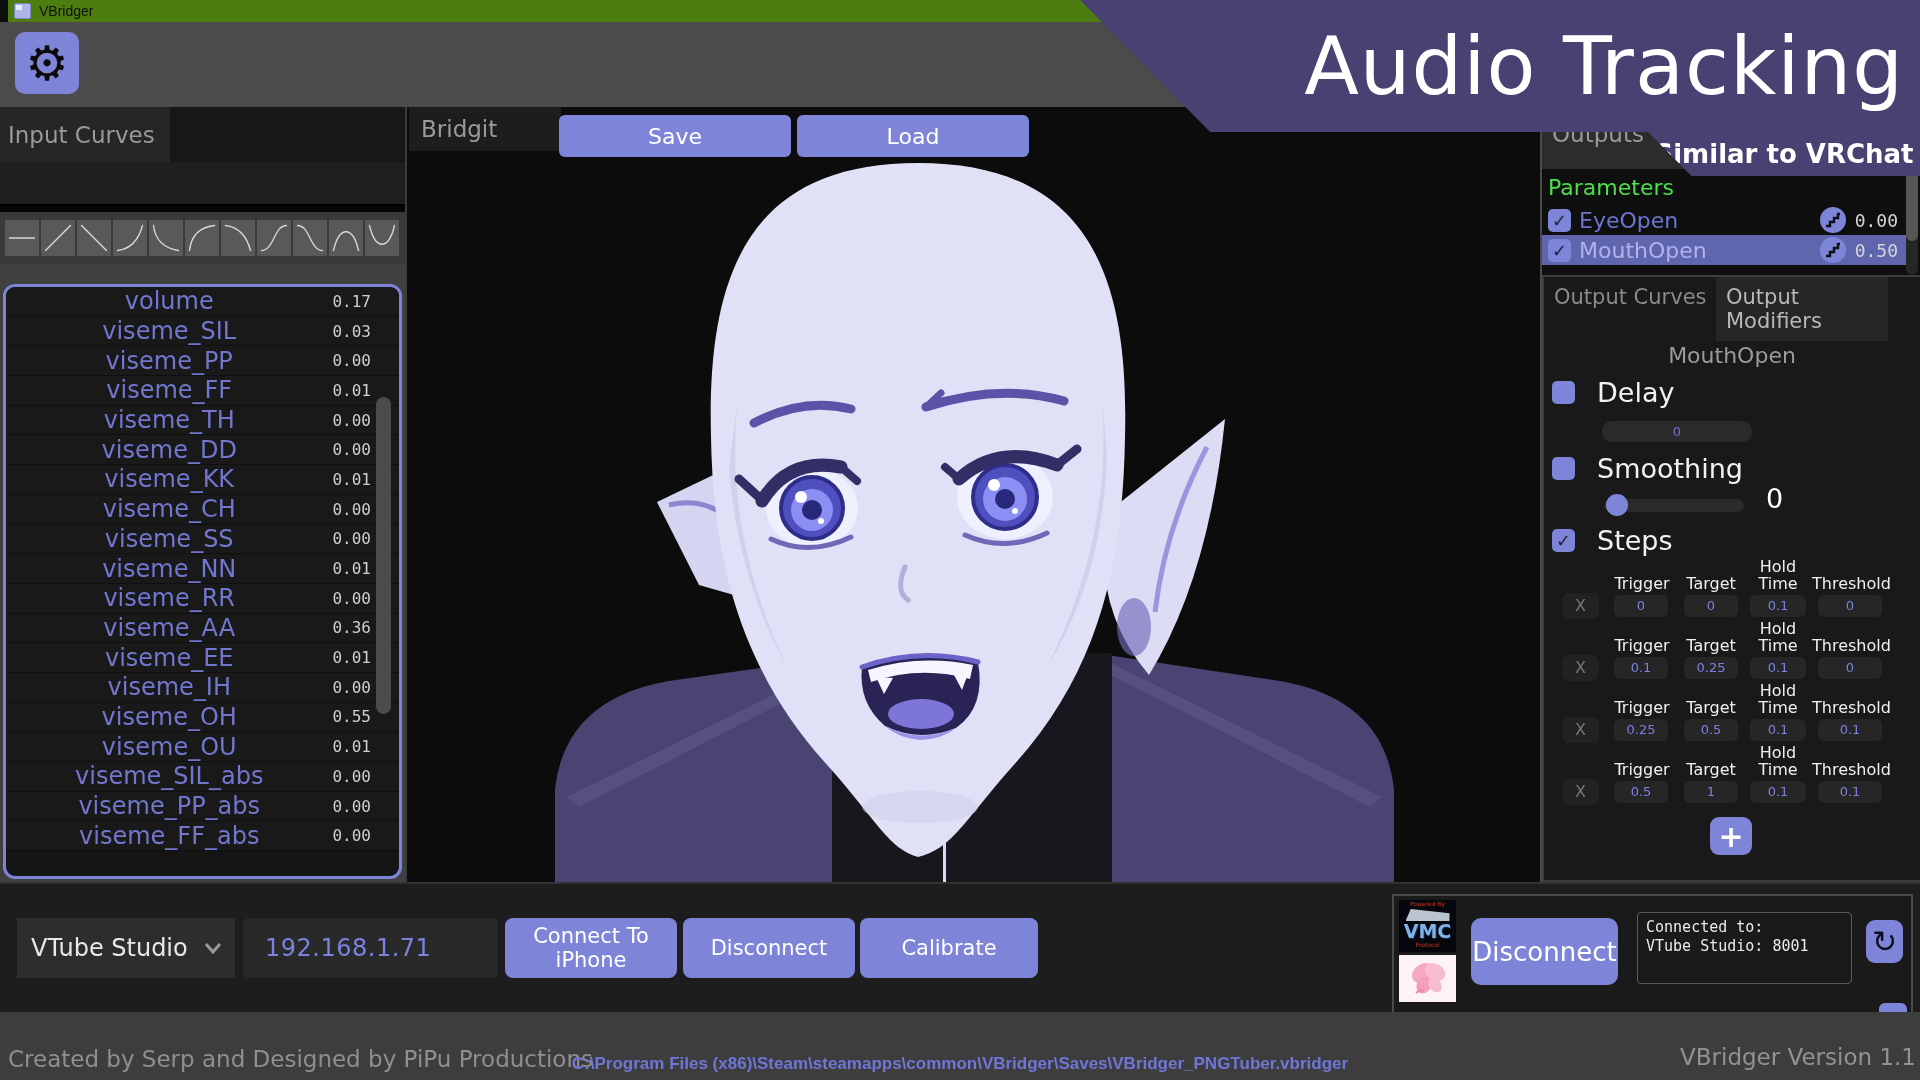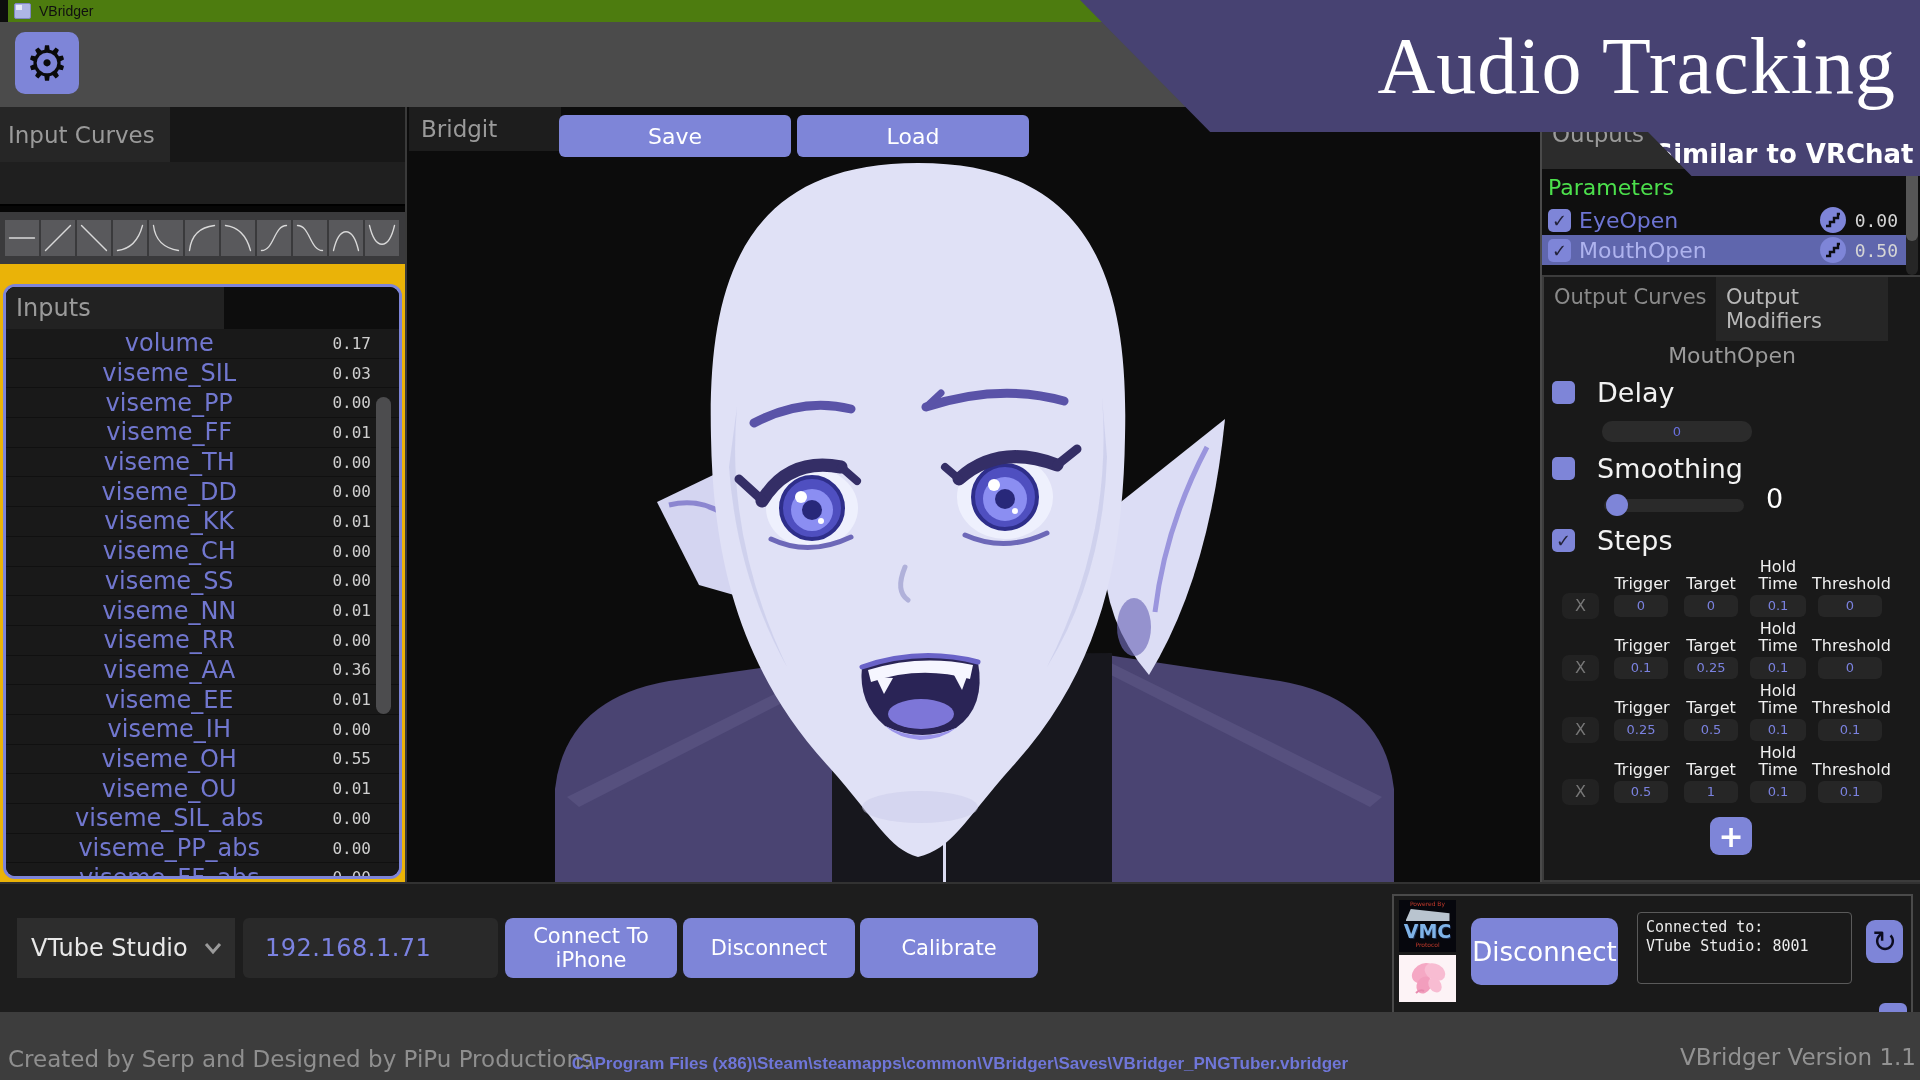--- a/index.html
+++ b/index.html
@@ -11,26 +11,26 @@
   .titleicon:after{content:"";position:absolute;left:1px;top:1px;width:6px;height:5px;background:#e7ebfb;}
   .titletext{font-size:14px;color:#101010;font-family:"Liberation Sans",sans-serif;}
   
   .toolbar{position:absolute;left:0;top:22px;width:1920px;height:85px;background:#4b4b4b;}
   .gearbtn{position:absolute;left:15px;top:10px;width:64px;height:62px;background:#7e85d8;border-radius:10px;
            display:flex;align-items:center;justify-content:center;}
   .gearbtn span{font-size:48px;line-height:1;color:#0a0a0a;}
   
   .banner{position:absolute;left:1080px;top:0;width:840px;height:132px;background:#474272;z-index:6;
           clip-path:polygon(0 0,100% 0,100% 100%,15.5% 100%);display:flex;align-items:center;justify-content:flex-end;}
-  .banner .t{color:#fff;font-size:80px;letter-spacing:1px;padding-right:24px;white-space:nowrap;font-family:Liberation Serif, serif;}
+  .banner .t{color:#fff;font-size:80px;letter-spacing:1px;padding-right:16px;white-space:nowrap;}
   .banner2{position:absolute;left:1648px;top:132px;width:272px;height:44px;background:#474272;z-index:6;
            clip-path:polygon(0 0,100% 0,100% 100%,16% 100%);display:flex;align-items:center;justify-content:center;}
   .banner2 .t{color:#fff;font-size:26px;font-weight:bold;white-space:nowrap;}
   
-  .leftpanel{position:absolute;left:0;top:107px;width:405px;height:775px;background:#eab308;}
+  .leftpanel{position:absolute;left:0;top:107px;width:405px;height:775px;background:#404040;}
   .ic-header{position:absolute;left:0;top:0;width:405px;height:55px;background:#171717;display:flex;}
   .ic-tab{width:170px;height:55px;background:#262626;display:flex;align-items:center;padding-left:8px;box-sizing:border-box;}
   .ic-tab span{color:#9a9a9a;font-size:23px;}
   .ic-body{position:absolute;left:0;top:55px;width:405px;height:42px;background:#1f1f1f;}
   .ic-div{position:absolute;left:0;top:97px;width:405px;height:8px;background:#060606;border-top:2px solid #000;}
   .curve-row{position:absolute;left:0;top:105px;width:405px;height:52px;background:#3a3a3c;display:flex;align-items:center;padding-left:5px;box-sizing:border-box;gap:2px;}
   .curve-btn{width:34px;height:36px;background:#59595c;flex:0 0 auto;display:flex;align-items:center;justify-content:center;}
   .curve-btn svg{display:block}
   .curve-btn path{stroke:#d9d9d9;stroke-width:1.6;fill:none;stroke-linecap:round;}
   
@@ -202,25 +202,20 @@
           </svg>
         </div>
         <div class="curve-btn">
           <svg width="30" height="32" viewBox="0 0 36 36">
             <path d="M3 3 C10 33 26 33 33 3"></path>
           </svg>
         </div>
       </div>
 
     <div class="inputs-panel">
-      <div class="inputs-header">
-        <div class="inputs-tab">
-          <span>Inputs</span>
-        </div>
-      </div>
       <div id="input-rows">
           <div class="input-row">
             <span class="lbl">volume</span>
             <span class="val">0.17</span>
           </div>
           <div class="input-row">
             <span class="lbl">viseme_SIL</span>
             <span class="val">0.03</span>
           </div>
           <div class="input-row">

